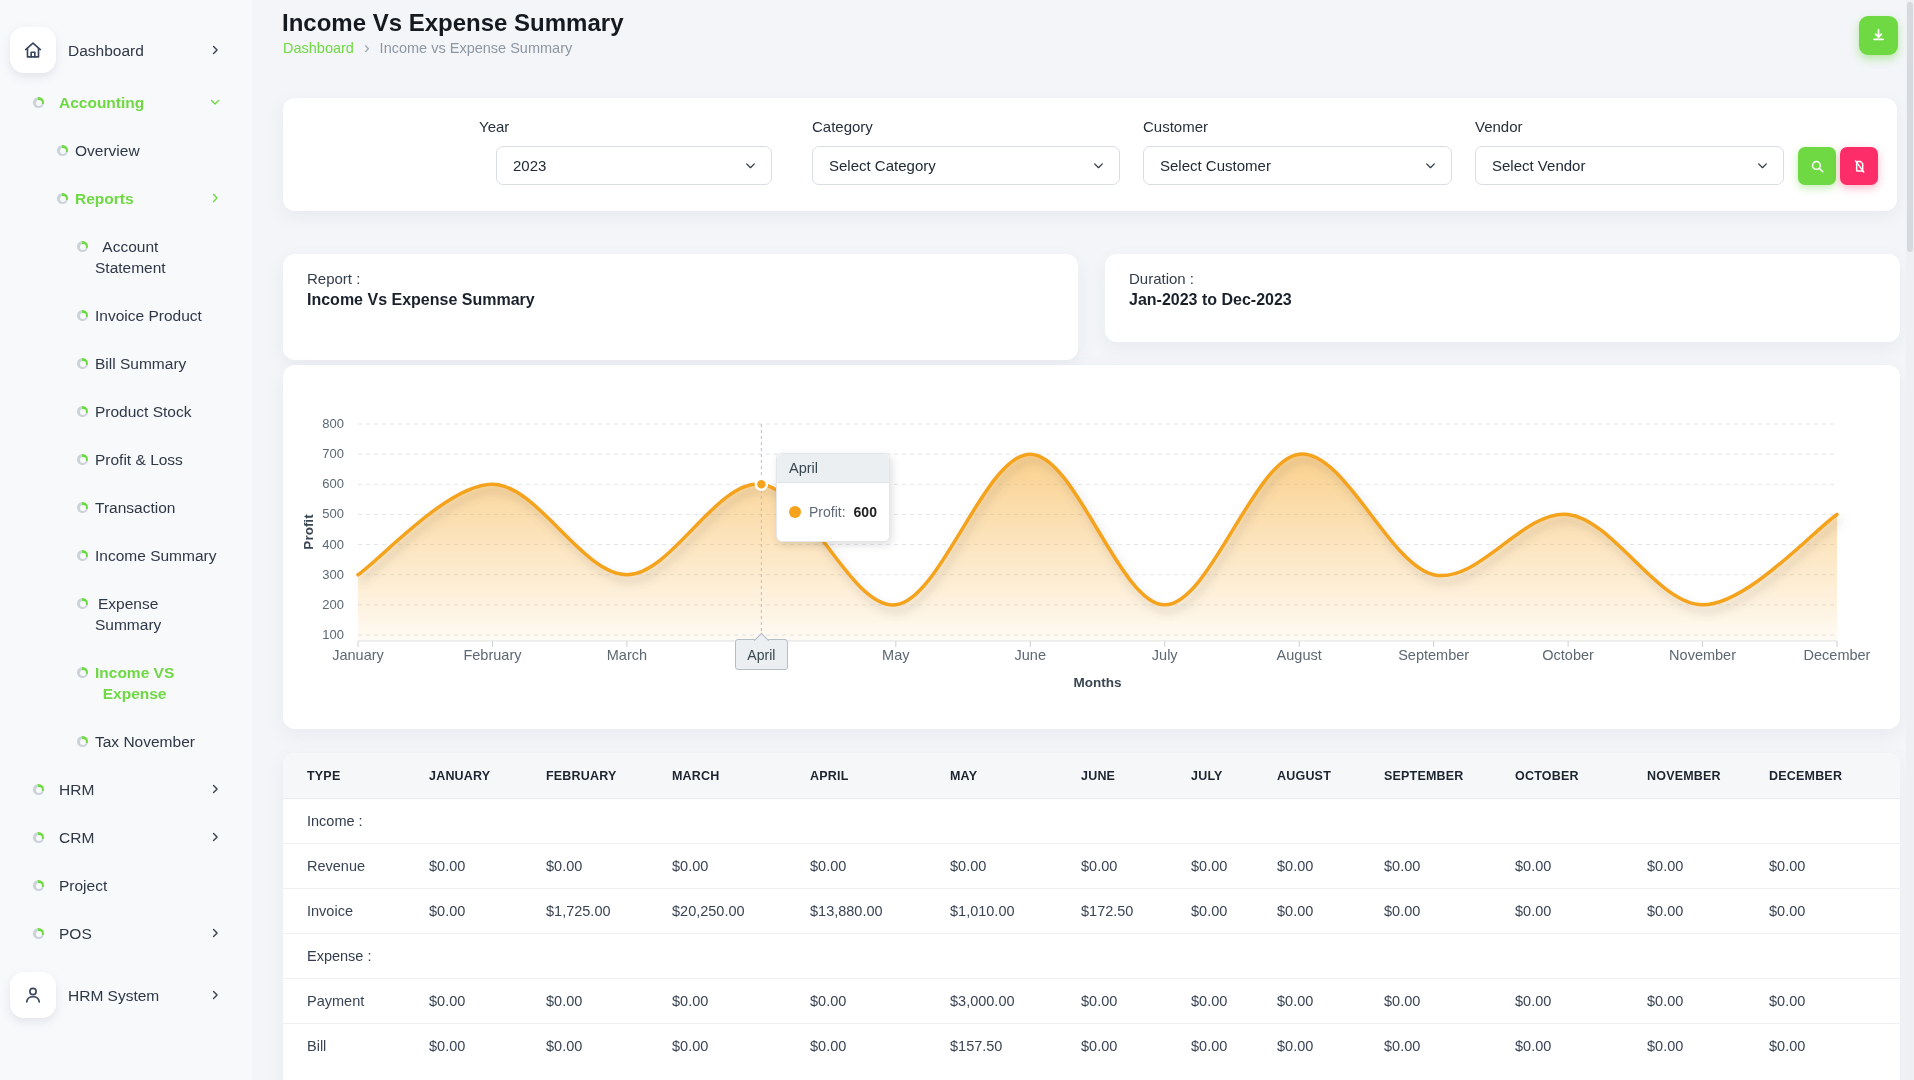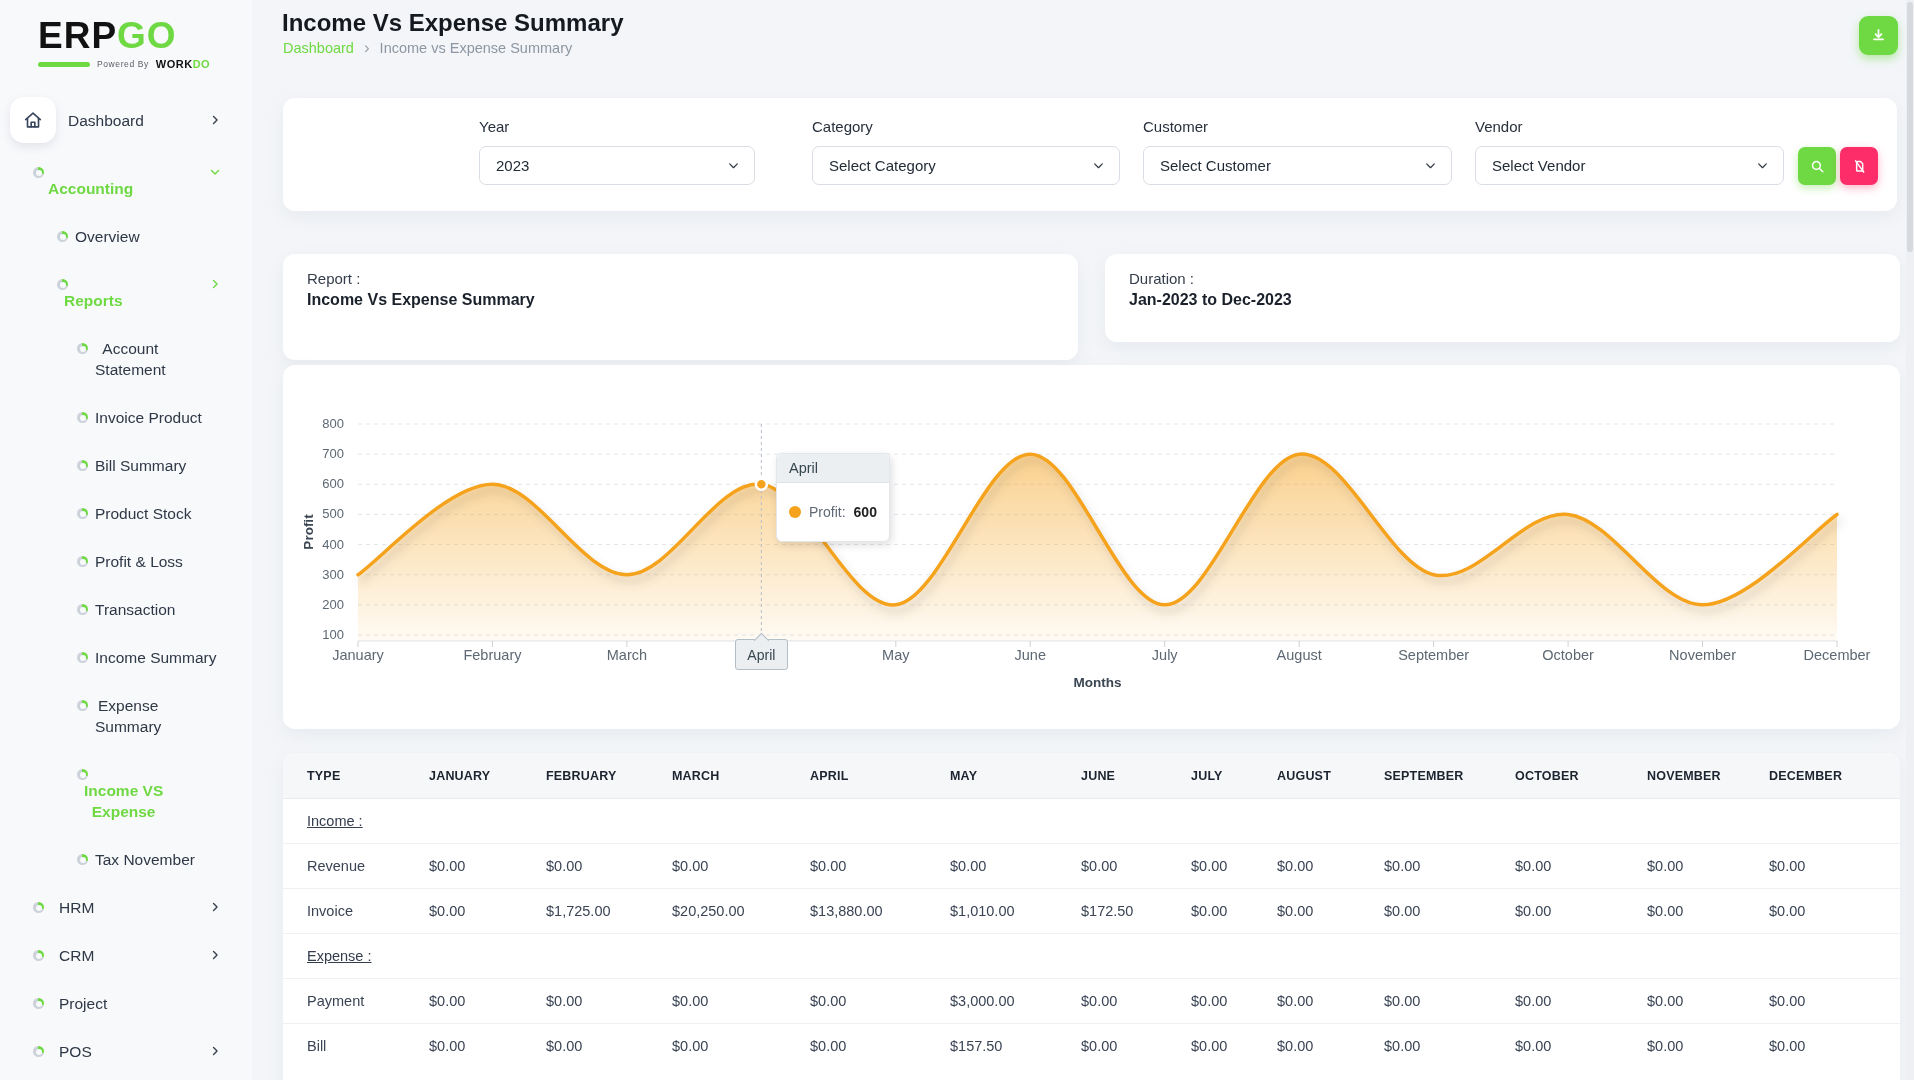--- a/index.html
+++ b/index.html
@@ -19,21 +19,21 @@
   .logo-bar { width:52px; height:5px; border-radius:3px; background:#6fd943; }
   .powered { font-size:8.5px; letter-spacing:.6px; color:#5a5f66; }
   .work { font-weight:800; font-size:11px; color:#121212; letter-spacing:.5px; }
   .do { color:#6fd943; }
   .nav { margin-top:26px; }
   .nav-item { position:relative; display:flex; align-items:flex-start; margin-bottom:27px;
               font-size:15.5px; color:#2e3846; line-height:21px; cursor:pointer; }
   .lvl0 { padding-left:33px; }
   .lvl1 { padding-left:57px; }
   .lvl2 { padding-left:77px;text-align:center; }
-  .nav-item.active { color:#6fd943; font-weight:700;flex-direction:column; }
+  .nav-item.active { color:#6fd943; font-weight:700; }
   .nav-label { white-space:pre-line; margin-left:7px; }
   .lvl0 .nav-label { margin-left:15px; }
   .donut { width:11px; height:11px; border-radius:50%; flex:none; margin-top:5px; position:relative;
            background:conic-gradient(#6fd943 0 110deg,#ccd2da 110deg 360deg); }
   .donut::after { content:""; position:absolute; inset:2.5px; border-radius:50%; background:#f8f9fb; }
   .chev { position:absolute; right:30px; top:3px; width:14px; height:14px;
           stroke:#39434f; stroke-width:2.4; fill:none; stroke-linecap:round; stroke-linejoin:round; }
   .nav-item.active .chev { stroke:#6fd943; }
   .nav-item.big { align-items:center; height:48px; margin-bottom:18px; padding-left:10px; }
   .nav-item.big .nav-label { margin-left:12px; }
@@ -88,37 +88,29 @@
   .xlabel-box::before { content:""; position:absolute; top:-5.5px; left:50%; margin-left:-5px; width:10px; height:10px;
                 background:#eceff1; border-left:1px solid #b4bec6; border-top:1px solid #b4bec6; transform:rotate(45deg); }
   
   .table-card { left:283px; top:753px; width:1617px; height:400px; overflow:hidden; }
   table { width:100%; border-collapse:collapse; table-layout:fixed; }
   thead tr { background:#f6f7f9; }
   th { text-align:left; padding:16px 6px 15px 24px; font-size:12.5px; color:#1c2430; font-weight:700;
        letter-spacing:.2px; border-bottom:1px solid #e8ebef; white-space:nowrap; }
   td { padding:14px 6px 14px 24px; font-size:14.5px; color:#3a4454; border-top:1px solid #eef0f3; white-space:nowrap; }
   tbody tr:first-child td { border-top:none; }
-  tr.section td { color:#333d4c;text-decoration:underline; }
+  tr.section td { color:#333d4c; }
   
   .scrollbar { position:absolute; right:0; top:0; width:8px; height:1080px; background:#eef0f3; }
   .scroll-thumb { position:absolute; right:1px; top:2px; width:6px; height:250px; border-radius:3px; background:#d6dade; }
 </style>
 </head>
 <body>
 
 <div class="sidebar">
-  <div class="logo-block">
-    <div class="logo-text"><span>ERP</span><span class="logo-go">GO</span></div>
-    <div class="logo-sub">
-      <span class="logo-bar"></span>
-      <span class="powered">Powered By</span>
-      <span class="work"><span>WORK</span><span class="do">DO</span></span>
-    </div>
-  </div>
   <div class="nav">
       <div class="nav-item lvl0 big">
         <span class="icon-card">
           <svg viewBox="0 0 24 24">
             <path d="M4 11.5 12 4.5l8 7"></path>
             <path d="M6 10.5V19.5h12v-9"></path>
             <path d="M10 19.5v-5h4v5"></path>
           </svg>
         </span>
         <span class="nav-label">Dashboard</span>
@@ -236,21 +228,21 @@
 <div class="btn-download">
   <svg viewBox="0 0 24 24">
       <line x1="12" y1="5" x2="12" y2="13.5"></line>
       <polyline points="8.3 10.2 12 14 15.7 10.2"></polyline>
       <path d="M6.3 16.8h11.4"></path>
     </svg>
 </div>
 
 <div class="card filter-card">
   <span class="f-label" style="left:196px">Year</span>
-  <div class="f-select" style="left:196px;width:276px">
+  <div class="f-select" style="left:213px;width:276px">
     <span>2023</span>
     <svg viewBox="0 0 24 24">
         <polyline points="5 9 12 16 19 9"></polyline>
       </svg>
   </div>
   <span class="f-label" style="left:529px">Category</span>
   <div class="f-select" style="left:529px;width:308px">
     <span>Select Category</span>
     <svg viewBox="0 0 24 24">
         <polyline points="5 9 12 16 19 9"></polyline>

